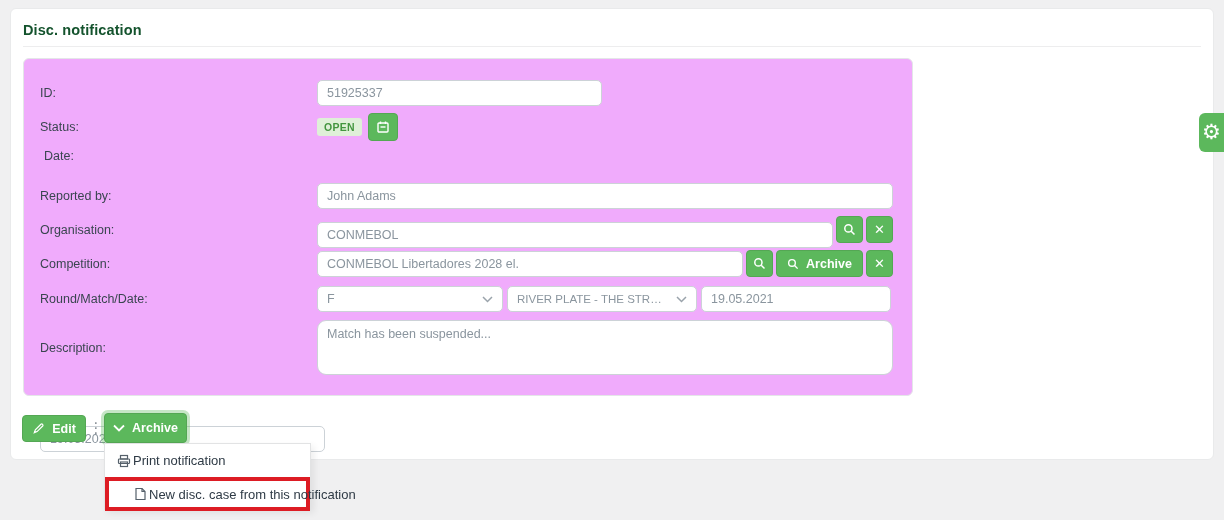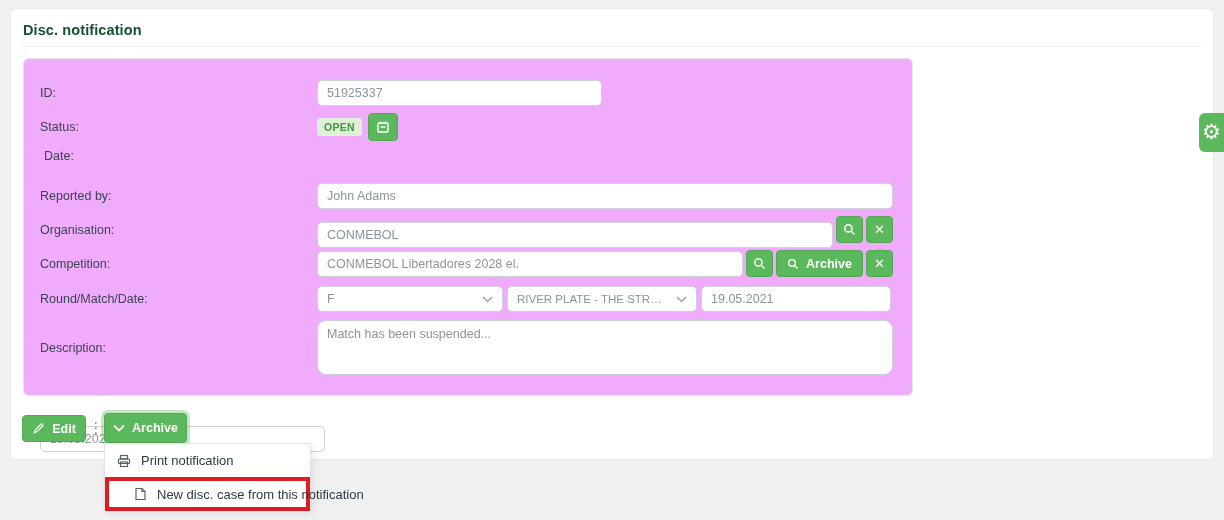--- a/index.html
+++ b/index.html
@@ -71,21 +71,21 @@
     position:absolute; left:104px; top:413px; width:83px; height:30px;
     box-shadow:0 0 0 3px rgba(92,184,92,.35);
   }
 
   
   .dropdown {
     position:absolute; left:104px; top:443px; width:207px; height:67px;
     background:#fff; border:1px solid #e2e3e4; box-shadow:3px 3px 7px rgba(0,0,0,.07);
   }
   .menu-item {
-    display:flex; align-items:center; gap:10px; height:33px; padding:0 12px;
+    display:flex; align-items:center; gap:2px; height:33px; padding:0 12px;
     font-size:13px; color:#2e3a45; cursor:pointer; white-space:nowrap;
   }
   .menu-item .mi-icon { color:#55606a; display:flex; align-items:center; flex:0 0 auto; }
   .menu-item-highlight {
     border:4px solid #dd1c24; height:34px; padding:0 25px;
   }
 
   
   .gear-tab {
     position:absolute; left:1199px; top:113px; width:32px; height:39px;

